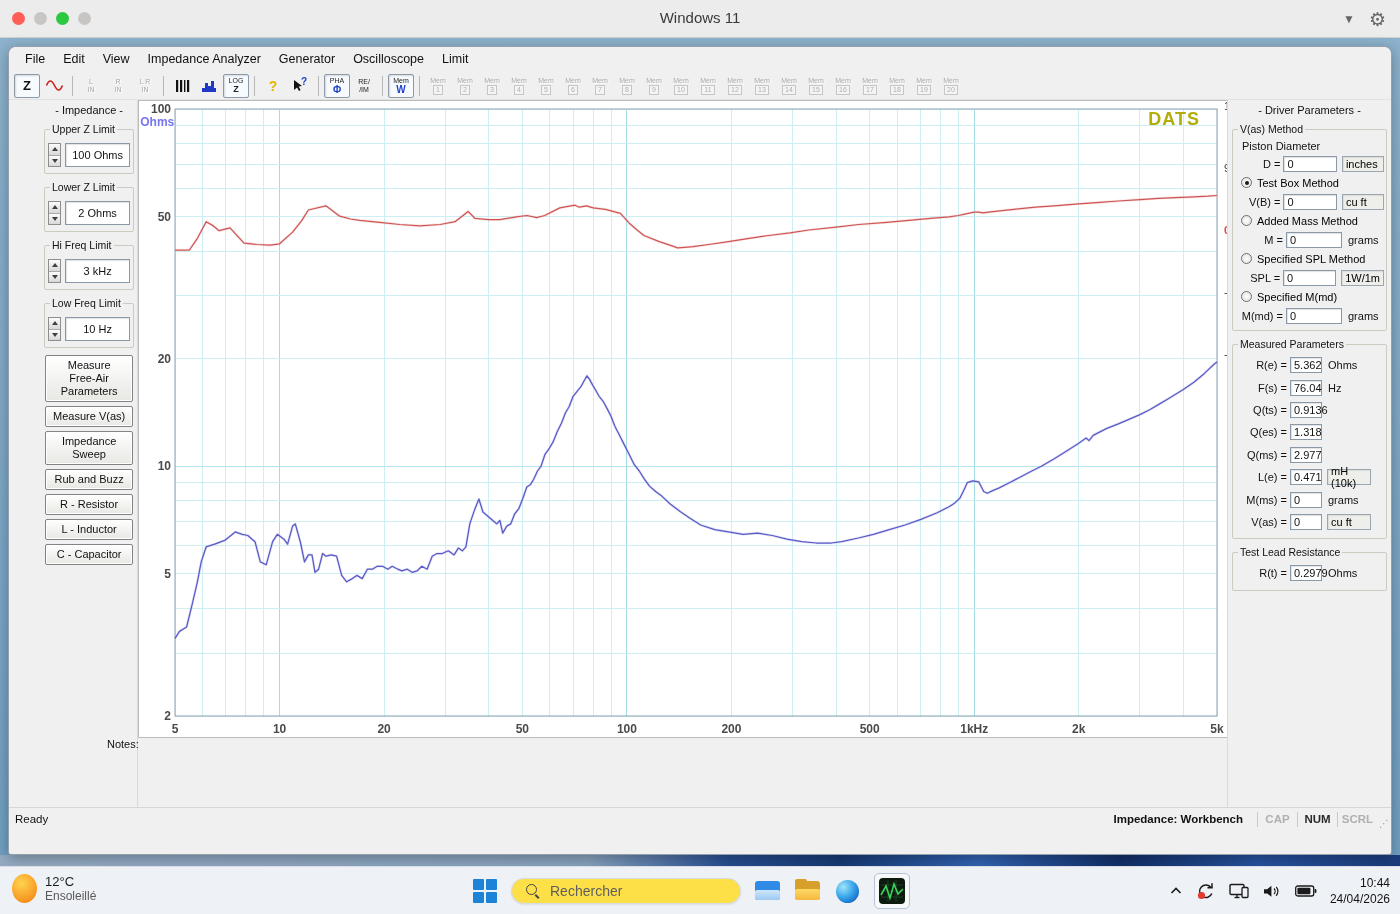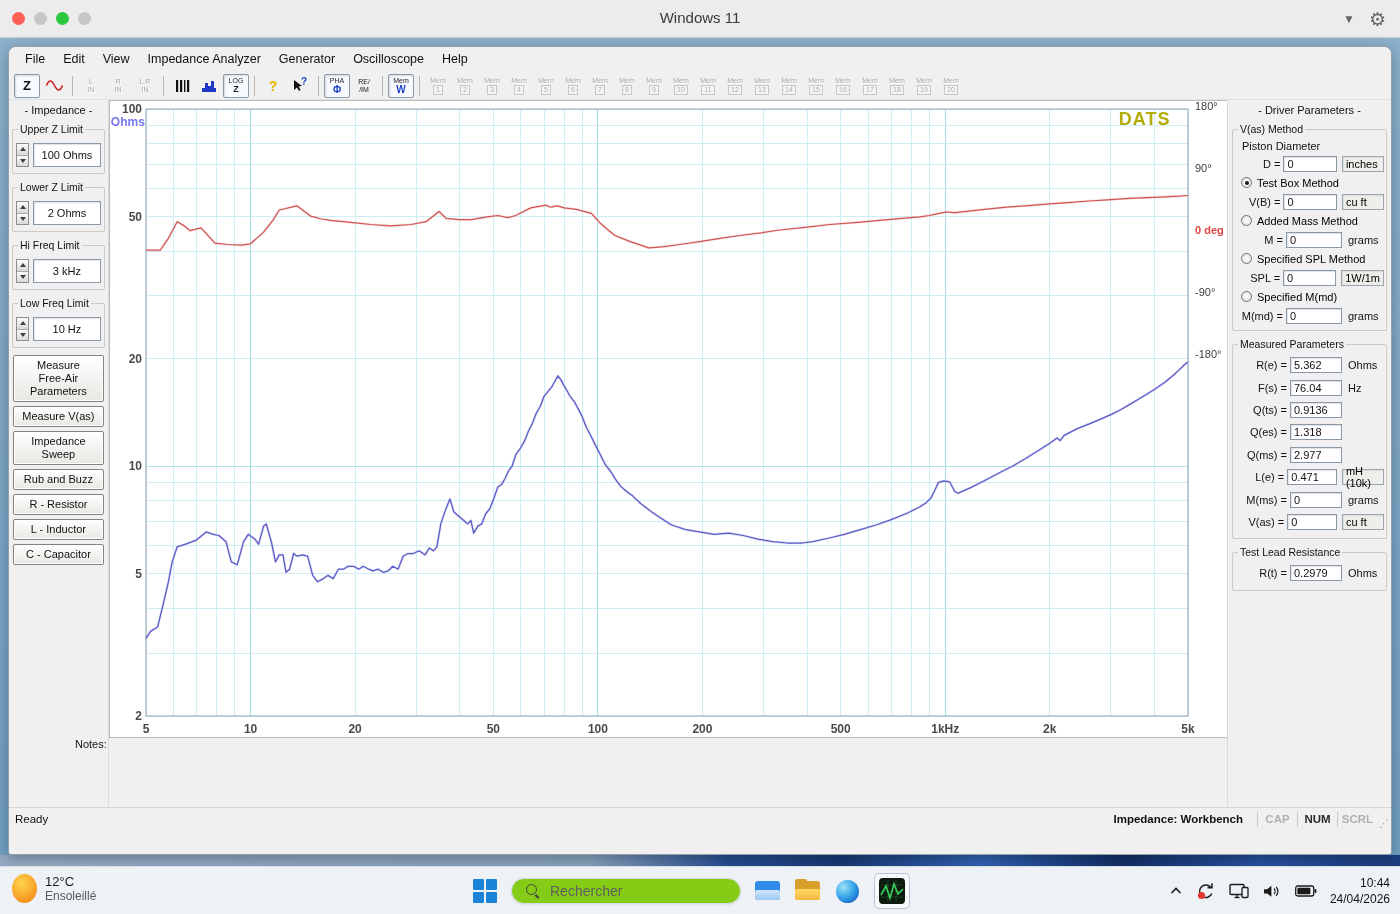--- a/index.html
+++ b/index.html
@@ -44,21 +44,21 @@
   .tb-btn.pressed { border:1px solid #8c9aa8; background:#f7fbff; box-shadow:inset 1px 1px 2px rgba(0,0,0,.14); }
   .tb-sep { width:1px; height:20px; background:#b7b7b7; margin:0 4px; }
   .tb2 { font-size:7px; line-height:8px; text-align:center; color:#222; white-space:nowrap; }
   .tb2.dis { color:#a9a9a9; text-shadow:1px 1px 0 #fff; }
   .tb2.blue { color:#2040c8; font-weight:bold; font-size:10px; line-height:9px; }
   .tb2.boldz { font-weight:bold; font-size:9px; line-height:9px; }
   .g-z { font-size:13px; font-weight:800; color:#111; }
   .g-help { font-size:14px; font-weight:800; color:#e7b400; }
   .mem-num { font-size:7px; line-height:8px; color:#b0b0b0; border:1px solid #c6c6c6; padding:0 2px; background:#f4f4f4; }
 
-  .main { position:relative; display:flex; height:707px; }
+  .main { position:relative; display:flex; height:707px;margin-left:32px; }
 
   
   .left-panel { width:100px; background:#f0f0f0; border-right:1px solid #dadada; position:relative; font-size:11px; }
   .lp-title { text-align:center; padding-top:4px; font-size:11px; color:#111; }
   .grp { border:1px solid #cbcbc0; border-radius:2px; position:relative; background:transparent; }
   .grp .legend { position:absolute; top:-7px; left:5px; background:#f0f0f0; padding:0 2px; font-size:10.5px; color:#111; white-space:nowrap; }
   .limit-grp { margin:13px 3px 0 3px; height:45px; }
   .limit-row { display:flex; align-items:center; padding:13px 3px 0 3px; gap:4px;text-align:right; }
   .spin { width:13px; height:24px; display:flex; flex-direction:column; border:1px solid #8e8e8e; background:#e8e8e8; }
   .spin-b { flex:1; display:flex; align-items:center; justify-content:center; background:linear-gradient(#fcfcfc,#d8d8d8); }
@@ -92,41 +92,41 @@
   .rp-field-row { display:flex; align-items:center; height:19px; }
   .rp-flabel { width:48px; text-align:right; margin-right:3px; color:#111; white-space:nowrap; }
   .rp-inp { width:56px; height:16px; padding:1px 3px; display:inline-flex; align-items:center; }
   .unitbox { margin-left:5px; width:44px; height:16px; padding:1px 3px; background:#eeeeea; border:1px solid #9aa6b0; box-shadow:inset 1px 1px 1px rgba(0,0,0,.08); display:inline-flex; align-items:center; }
   .rp-unit { margin-left:6px; color:#111; }
   .rp-radio-row { display:flex; align-items:center; height:19px; padding-left:6px; gap:5px; }
   .radio { width:11px; height:11px; border-radius:50%; border:1px solid #6f6f6f; background:radial-gradient(#fff,#ddd); position:relative; flex:0 0 auto; }
   .radio.sel::after { content:''; position:absolute; left:2.5px; top:2.5px; width:4px; height:4px; border-radius:50%; background:#1a1a1a; }
   .measured .rp-field-row { height:22.4px; }
   .measured .rp-flabel { width:52px; }
-  .measured .rp-inp { width:52px; }
+  .measured .rp-inp { width:32px; }
 
   
   .statusbar { height:23px; background:#f0f0f0; border-top:1px solid #d6d6d6; display:flex; align-items:center; font-size:11.5px; color:#111; }
   .sb-ready { padding-left:6px; }
   .sb-spacer { flex:1; }
   .sb-mode { font-weight:bold; padding:0 14px; }
   .sb-lock { width:40px; text-align:center; border-left:1px solid #c9c9c9; line-height:15px; color:#b0b0b0; font-weight:bold; }
   .sb-lock.on { color:#2a2a2a; }
   .sb-grip { width:14px; height:100%; color:#9a9a9a; font-size:10px; display:flex; align-items:flex-end; justify-content:flex-end; padding:0 2px 1px 0; }
 
   
   .taskbar { position:absolute; left:0; top:828px; width:1400px; height:48px; background:#eef1f6; border-top:1px solid #d9dde3; }
   .tb-weather { position:absolute; left:12px; top:7px; display:flex; align-items:center; gap:8px; }
   .sun { width:25px; height:29px; border-radius:50%; background:radial-gradient(circle at 38% 32%,#ffd34d,#f6921e 75%); }
   .w-temp { font-size:13px; color:#1c1c1c; }
   .w-desc { font-size:12px; color:#5a5a5a; }
   .tb-center { position:absolute; left:472px; top:0; height:48px; display:flex; align-items:center; gap:13px; }
   .start-btn { width:26px; height:26px; display:grid; grid-template-columns:11px 11px; grid-template-rows:11px 11px; gap:2px; padding:1px; }
   .start-btn span { background:#1b83d8; border-radius:1px; }
-  .search-pill { width:230px; height:26px; background:#84cc16; border:1px solid #d7dbe2; border-radius:16px; display:flex; align-items:center; padding-left:14px; gap:10px; box-shadow:0 1px 2px rgba(0,0,0,.08); }
+  .search-pill { width:230px; height:26px; background:#fde047; border:1px solid #d7dbe2; border-radius:16px; display:flex; align-items:center; padding-left:14px; gap:10px; box-shadow:0 1px 2px rgba(0,0,0,.08); }
   .mag { position:relative; width:14px; height:14px; }
   .mag::before { content:''; position:absolute; left:0; top:0; width:9px; height:9px; border:1.8px solid #444; border-radius:50%; }
   .mag::after { content:''; position:absolute; left:10px; top:10px; width:5px; height:1.8px; background:#444; transform:rotate(45deg); transform-origin:0 0; }
   .search-text { font-size:14px; color:#5f5f5f; }
   .tb-icon { width:27px; height:27px; position:relative; }
   .fe-back { position:absolute; inset:3px 1px 5px 1px; background:#2f8be6; border-radius:3px; }
   .fe-front { position:absolute; left:1px; right:1px; bottom:5px; height:10px; background:linear-gradient(#cfe6fb,#9cc9f2); border-radius:2px 2px 3px 3px; }
   .fo-back { position:absolute; inset:3px 1px 5px 1px; background:#d99f2b; border-radius:3px; }
   .fo-tab { position:absolute; left:1px; top:1px; width:12px; height:6px; background:#d99f2b; border-radius:2px; }
   .fo-front { position:absolute; left:1px; right:1px; bottom:5px; height:11px; background:linear-gradient(#ffd966,#f4b73e); border-radius:2px 2px 3px 3px; }
@@ -162,21 +162,21 @@
     <div class="dats-window">
 
 
       <div class="menubar" id="menubar">
           <div class="menu-item">File</div>
           <div class="menu-item">Edit</div>
           <div class="menu-item">View</div>
           <div class="menu-item">Impedance Analyzer</div>
           <div class="menu-item">Generator</div>
           <div class="menu-item">Oscilloscope</div>
-          <div class="menu-item">Help</div>
+          <div class="menu-item">Limit</div>
         </div>
 
       <div class="toolbar" id="toolbar">
           <div class="tb-btn pressed">
             <span class="g-z">Z</span>
           </div>
           <div class="tb-btn">
             <svg width="19" height="15">
               <path d="M1.5 7.5 C4 1.5,6.5 1.5,9.5 7.5 S15 13.5,17.5 7.5" stroke="#cc2020" fill="none" stroke-width="1.6"></path>
             </svg>

